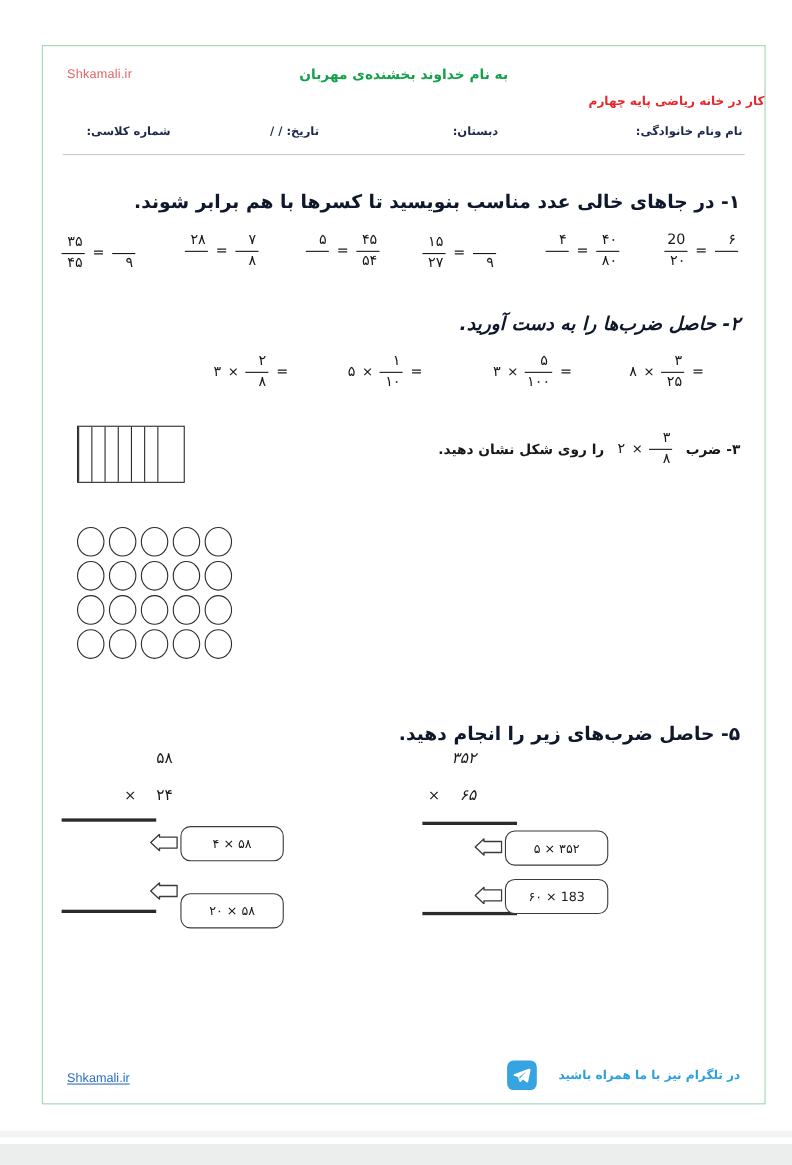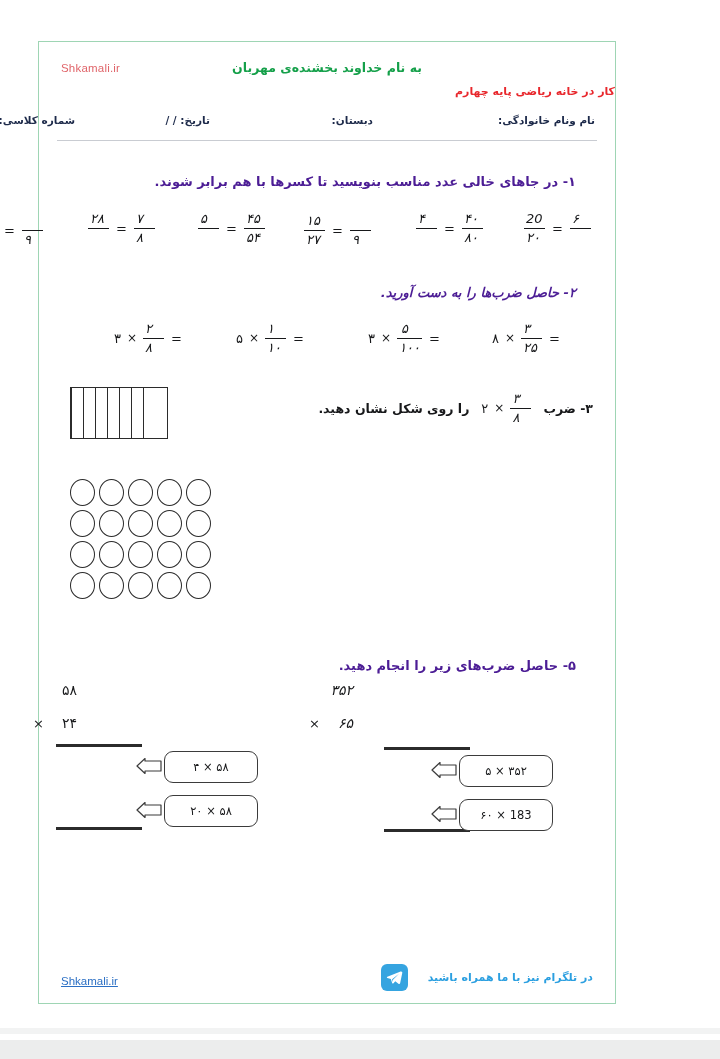--- a/index.html
+++ b/index.html
@@ -34,21 +34,21 @@
     left: 0;
     top: 1028px;
     width: 720px;
     height: 6px;
     background: #f2f3f3;
   }
   .sheet {
     position: absolute;
     left: 38px;
     top: 41px;
-    width: 578px;
+    width: 658px;
     height: 963px;
     border: 1.5px solid #9ed5b4;
     background: #ffffff;
     box-sizing: border-box;
   }
 
   
   .brand-top {
     position: absolute;
     left: 22px;
@@ -97,24 +97,24 @@
     top: 98px;
     left: 18px;
     right: 18px;
     height: 1px;
     background: #c9ccd2;
   }
 
   
   .q-prompt {
     position: absolute;
-    right: 39px;
-    font-size: 13px;
+    right: 22px;
+    font-size: 17px;
     font-weight: bold;
-    color: #4c1d95;
+    color: #0f172a;
     white-space: nowrap;
   }
 
   
   .frac-row { position: absolute; left: 0; right: 0; height: 52px; }
   .eqn {
     position: absolute;
     display: flex;
     align-items: center;
     direction: ltr;
@@ -126,25 +126,24 @@
     display: inline-flex;
     flex-direction: column;
     align-items: center;
     justify-content: center;
     vertical-align: middle;
     line-height: 1.05;
     margin: 0 2px;
   }
   .frac .num, .frac .den {
     display: block;
-    text-align: left;
+    text-align: right;
     padding: 0 2px;
     min-width: 17px;
     font-size: 13px;
-    font-style: italic;
   }
   .frac .bar {
     display: block;
     height: 1.4px;
     background: #17181a;
     width: 100%;
     min-width: 19px;
     margin: 2px 0;
   }
   .frac.blank .num, .frac.blank .den { min-height: 14px; }
@@ -506,21 +505,21 @@
     </div>
   </div>
   <div class="rule" style="left:17px; top:702px;"></div>
   <div class="rule" style="left:17px; top:785px;"></div>
 
   <div class="callout" style="left:125px; top:709px;">۴ × ۵۸</div>
   <svg class="arrow-left" style="left:97px; top:716px;" viewBox="0 0 26 16">
     <path d="M25 3 L9 3 L9 0.5 L1 8 L9 15.5 L9 13 L25 13 Z" fill="#ffffff" stroke="#3b3b3b" stroke-width="1.2" stroke-linejoin="round"></path>
   </svg>
 
-  <div class="callout" style="left:125px; top:753px;text-align:right;">۲۰ × ۵۸</div>
+  <div class="callout" style="left:125px; top:770px;text-align:right;">۲۰ × ۵۸</div>
   <svg class="arrow-left" style="left:97px; top:760px;" viewBox="0 0 26 16">
     <path d="M25 3 L9 3 L9 0.5 L1 8 L9 15.5 L9 13 L25 13 Z" fill="#ffffff" stroke="#3b3b3b" stroke-width="1.2" stroke-linejoin="round"></path>
   </svg>
 
   <a class="foot-brand" href="#">Shkamali.ir</a>
 
   <div class="foot-tg">
     <span class="txt">در تلگرام نیز با ما همراه باشید</span>
     <span class="tg-icon">
       <svg width="17" height="17" viewBox="0 0 24 24" aria-hidden="true">

